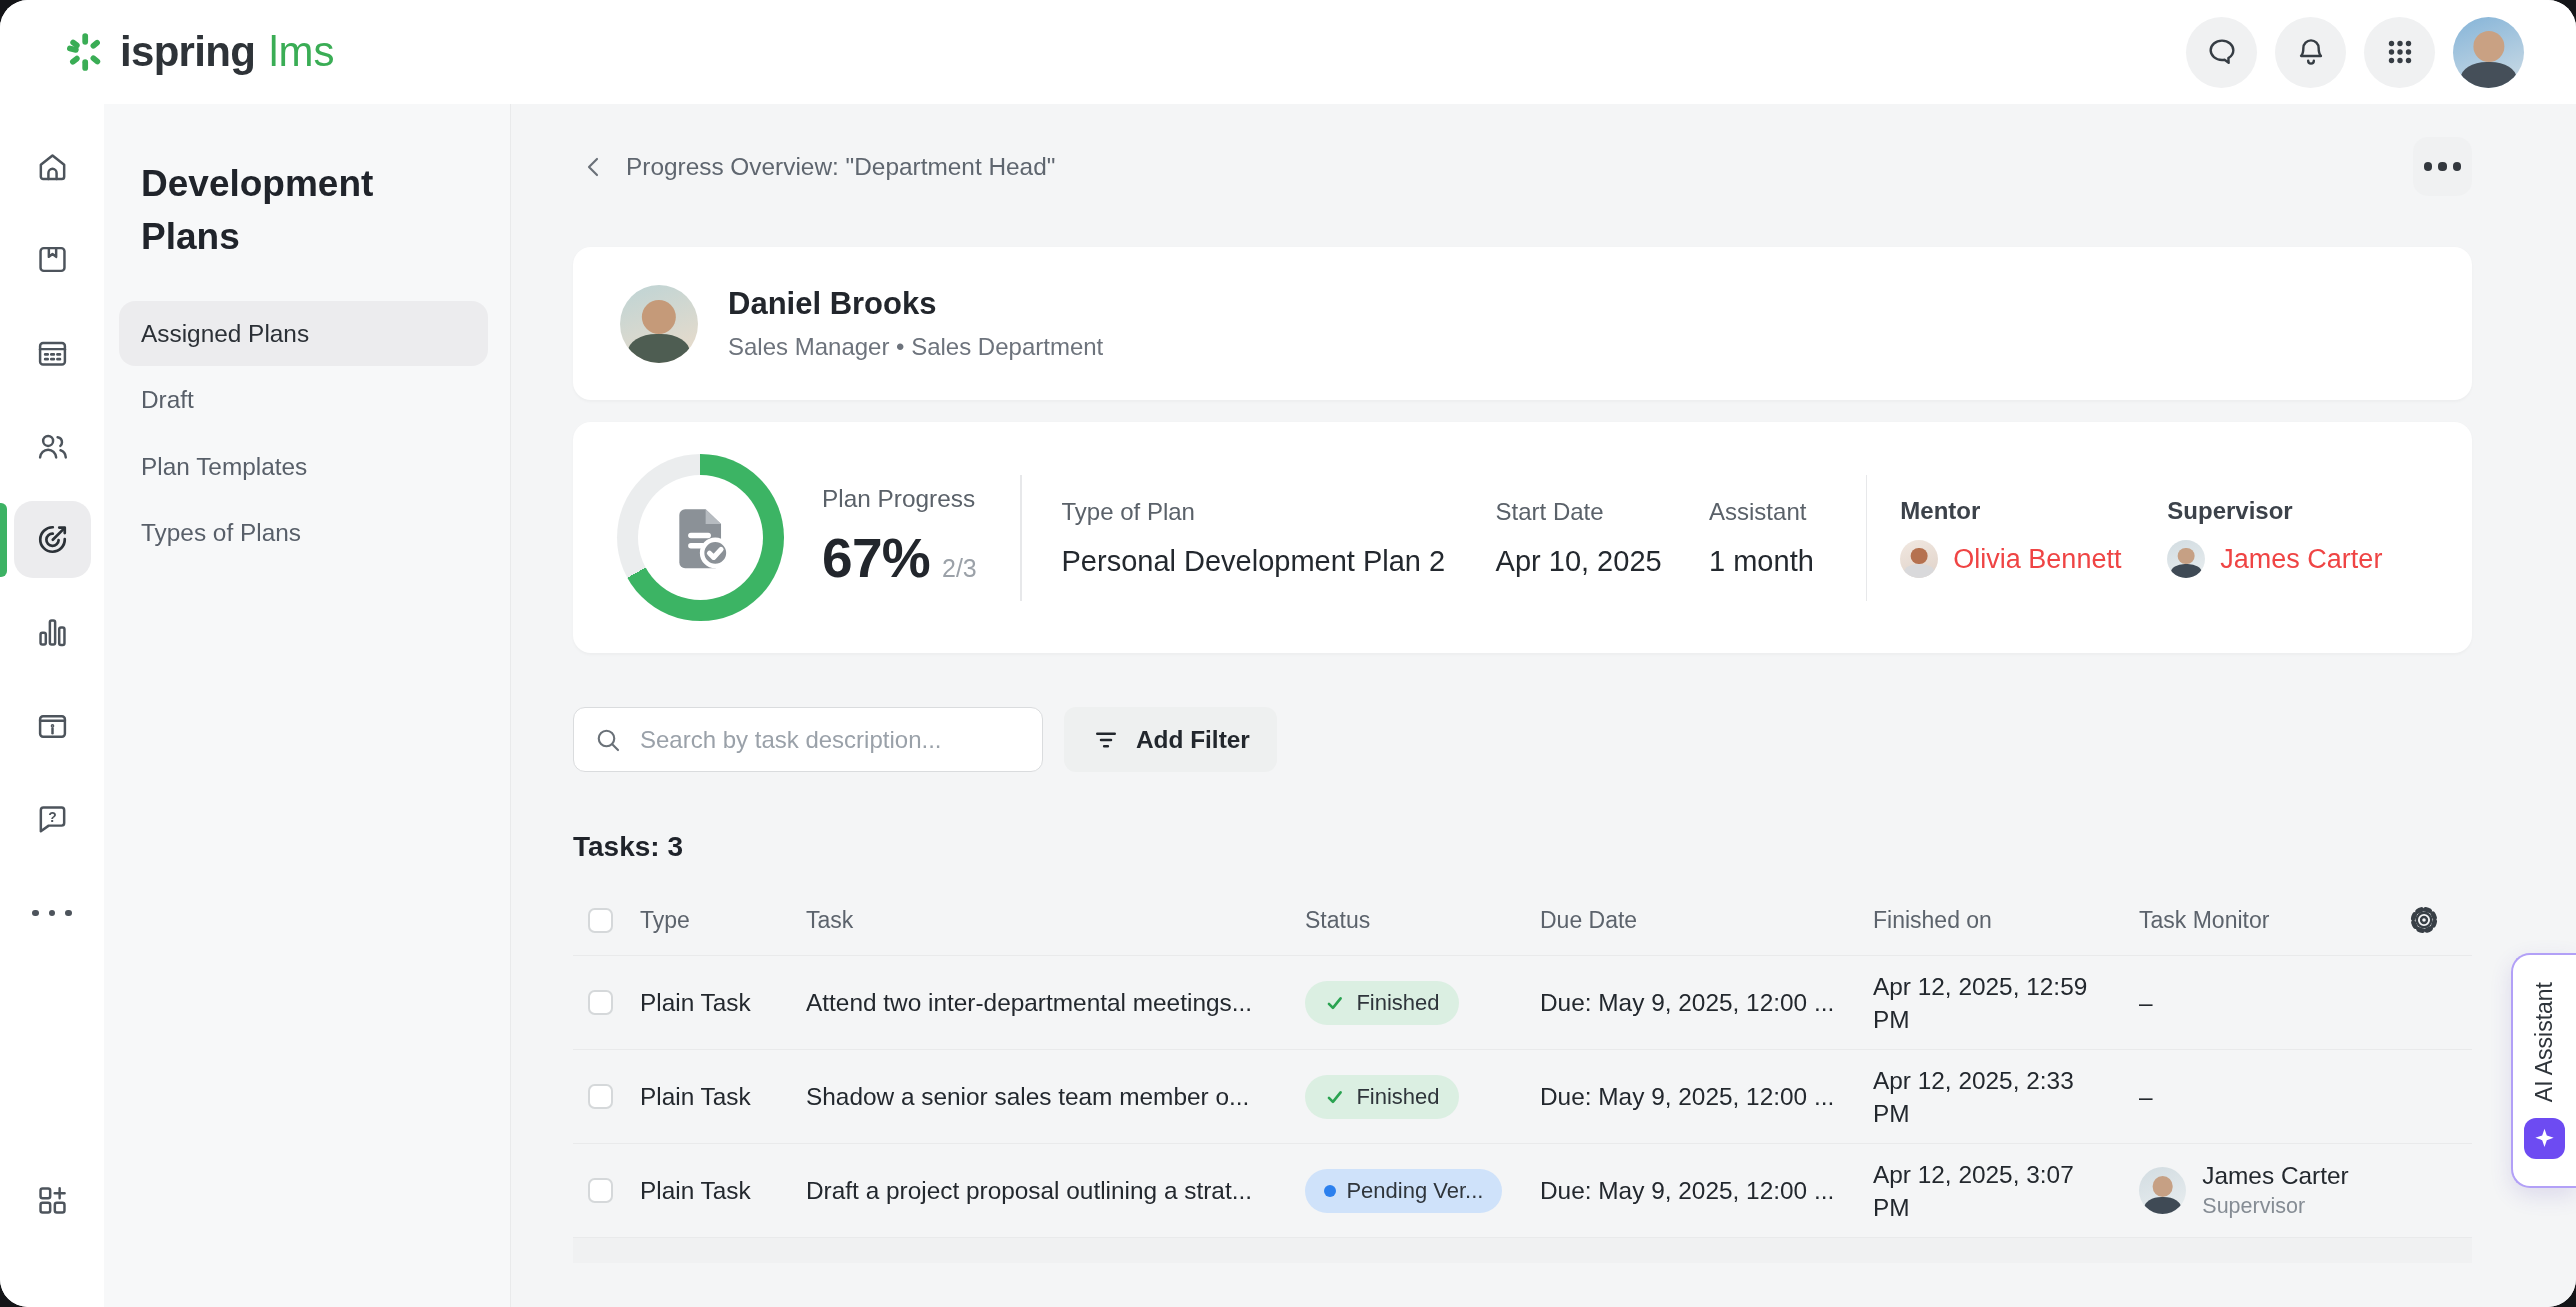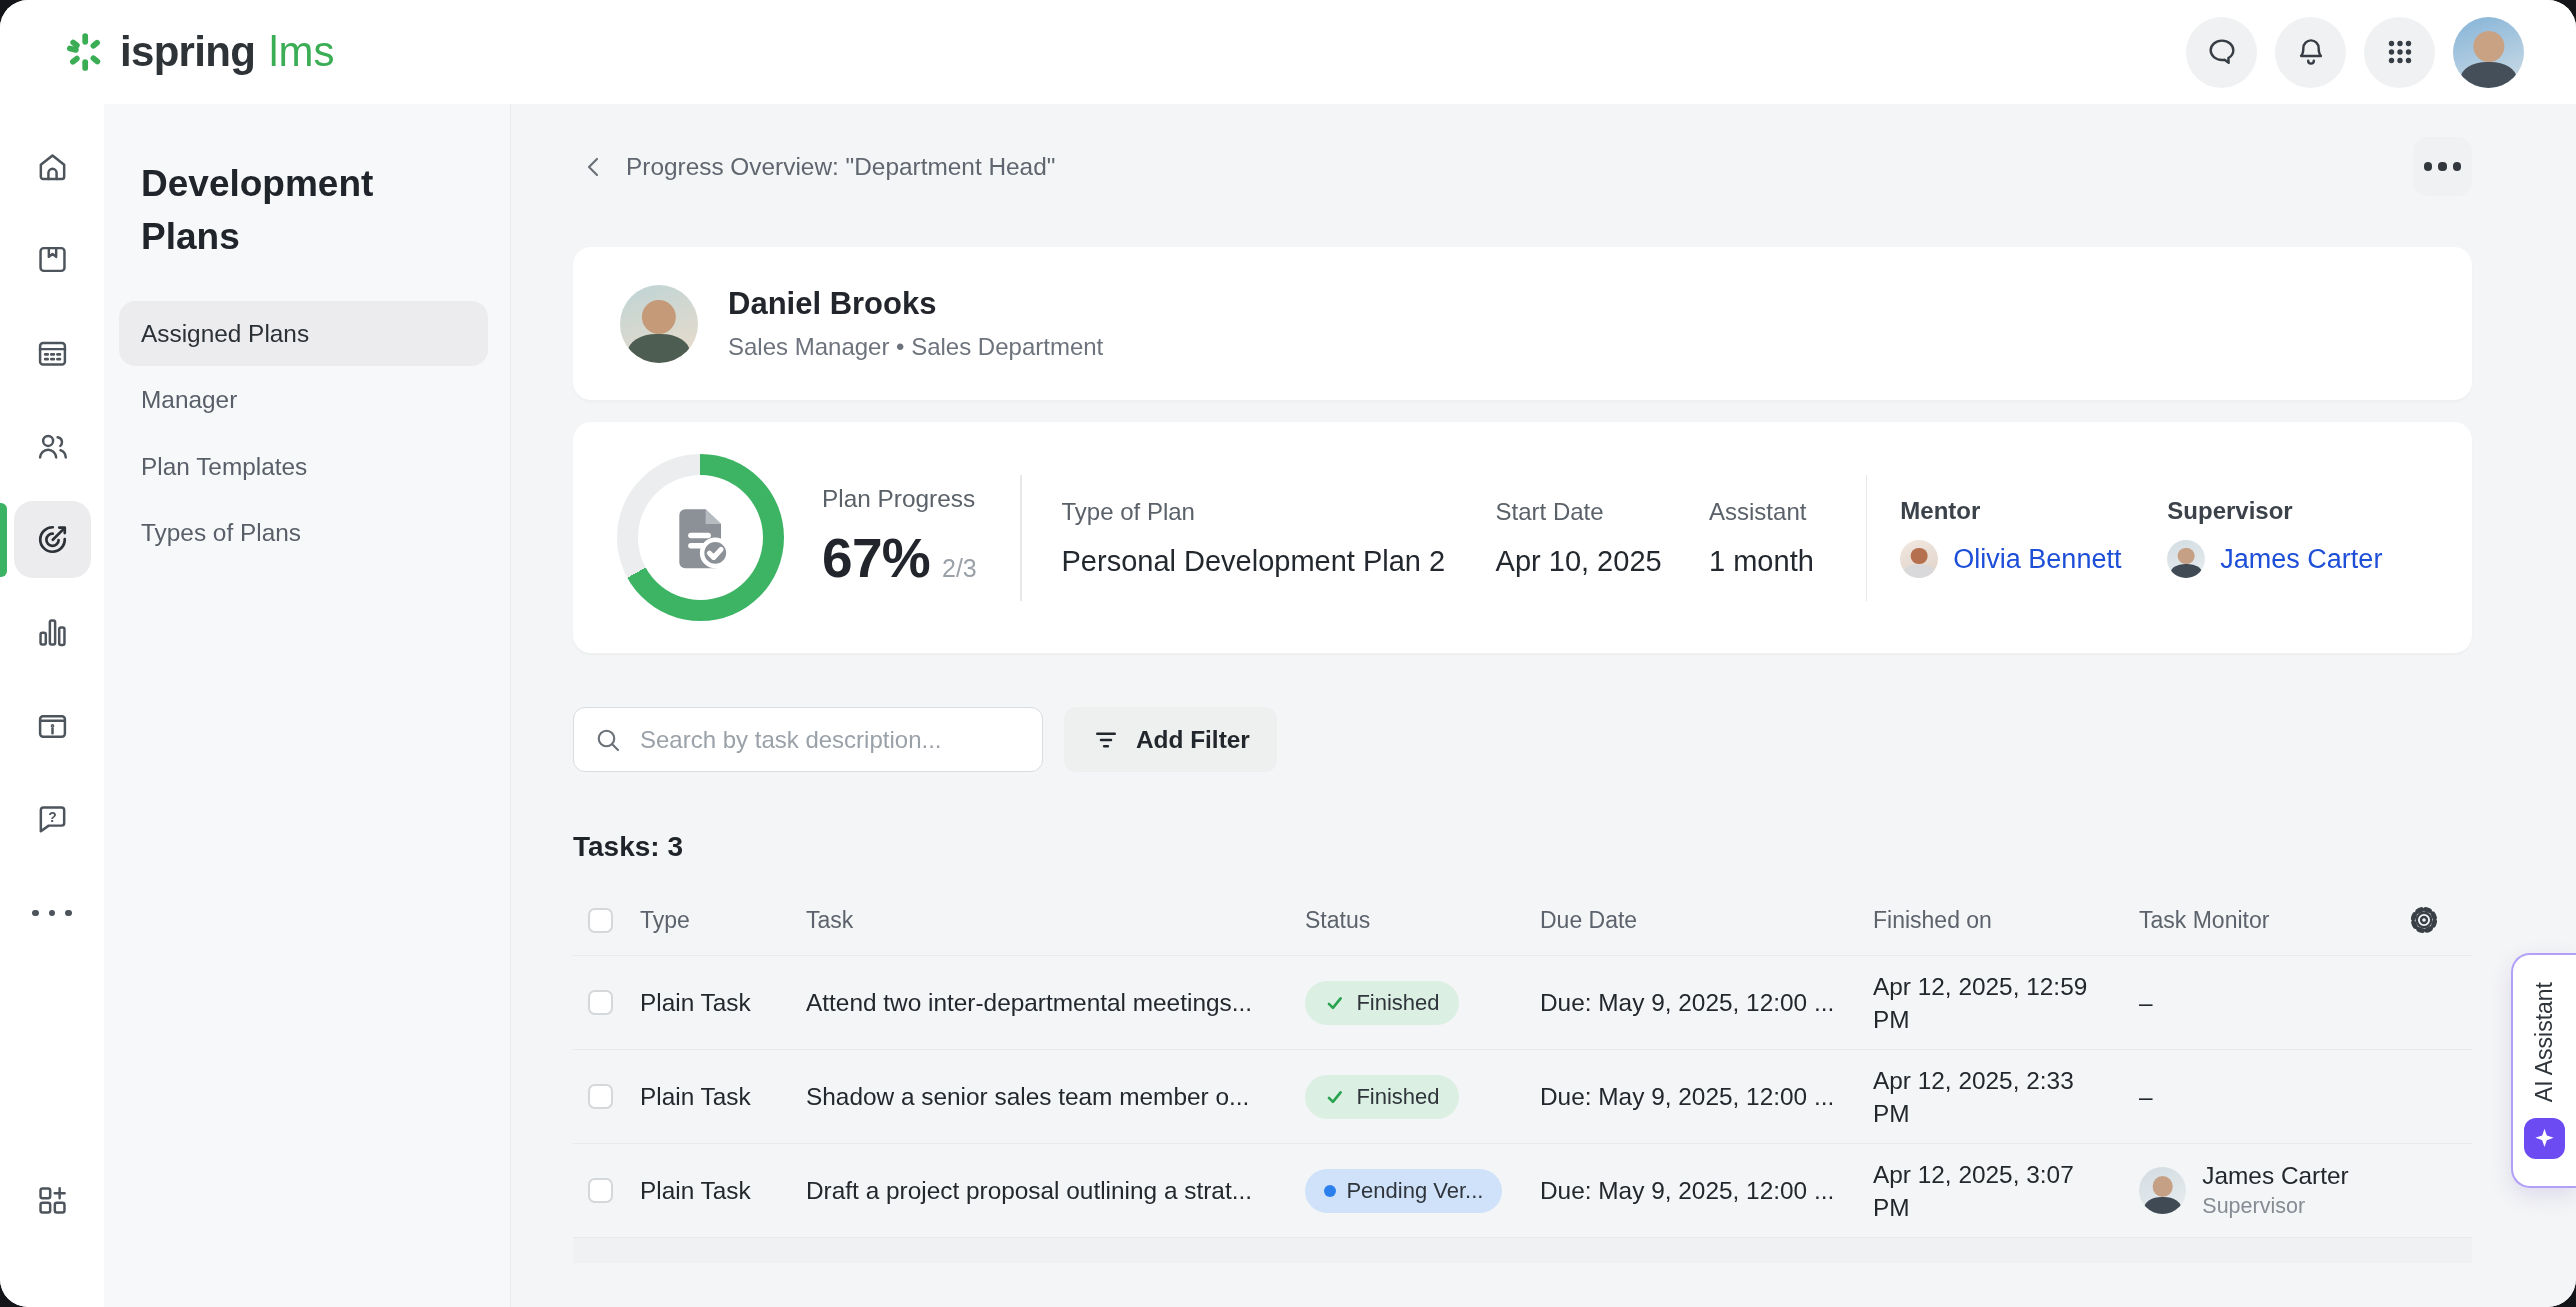--- a/index.html
+++ b/index.html
@@ -75,21 +75,21 @@
   .vdiv{width:1.5px;height:126px;background:#e7e8ea;flex:none;}
   .field{padding:0 40px;flex:none;}
   .f-label{font-size:24px;color:#5a6169;}
   .f-value{margin-top:19px;font-size:29px;color:#23282e;}
   .field.start{padding-left:10.4px;}
   .field.duration{padding-left:7.4px;padding-right:52px;}
   .person{padding:0 0 0 33px;width:234px;}
   .person .f-label{font-weight:700;color:#3c424a;}
   .person-row{margin-top:15px;display:flex;align-items:center;gap:15px;}
   .person-row .avatar{width:38px;height:38px;}
-  .person-name{font-size:27px;color:#1d4ed8;white-space:nowrap;}
+  .person-name{font-size:27px;color:#ef4444;white-space:nowrap;}
 
   .filter-row{margin-top:54px;display:flex;align-items:center;gap:21px;}
   .search{width:470px;height:65px;background:#fff;border:1.5px solid #dadcde;border-radius:12px;display:flex;align-items:center;box-sizing:border-box;}
   .search svg{width:30px;height:30px;margin:0 15px 0 19px;flex:none;}
   .search input{border:none;outline:none;background:transparent;font-size:24px;color:#2b3036;width:100%;font-family:inherit;}
   .search input::placeholder{color:#9aa1a9;}
   .add-filter{height:65px;border:none;border-radius:12px;background:#eef0f0;display:flex;align-items:center;gap:15px;padding:0 27px;cursor:pointer;font-family:inherit;}
   .add-filter svg{width:30px;height:30px;}
   .add-filter span{font-size:24.4px;font-weight:700;color:#22272d;}
 
@@ -255,21 +255,21 @@
       </div>
     </nav>
 
     <aside class="subnav">
       <h1>Development Plans</h1>
       <nav class="menu">
         <div class="menu-item active">
             <span>Assigned Plans</span>
           </div>
         <div class="menu-item">
-            <span>Manager</span>
+            <span>Draft</span>
           </div>
         <div class="menu-item">
             <span>Plan Templates</span>
           </div>
         <div class="menu-item">
             <span>Types of Plans</span>
           </div>
       </nav>
     </aside>
 

